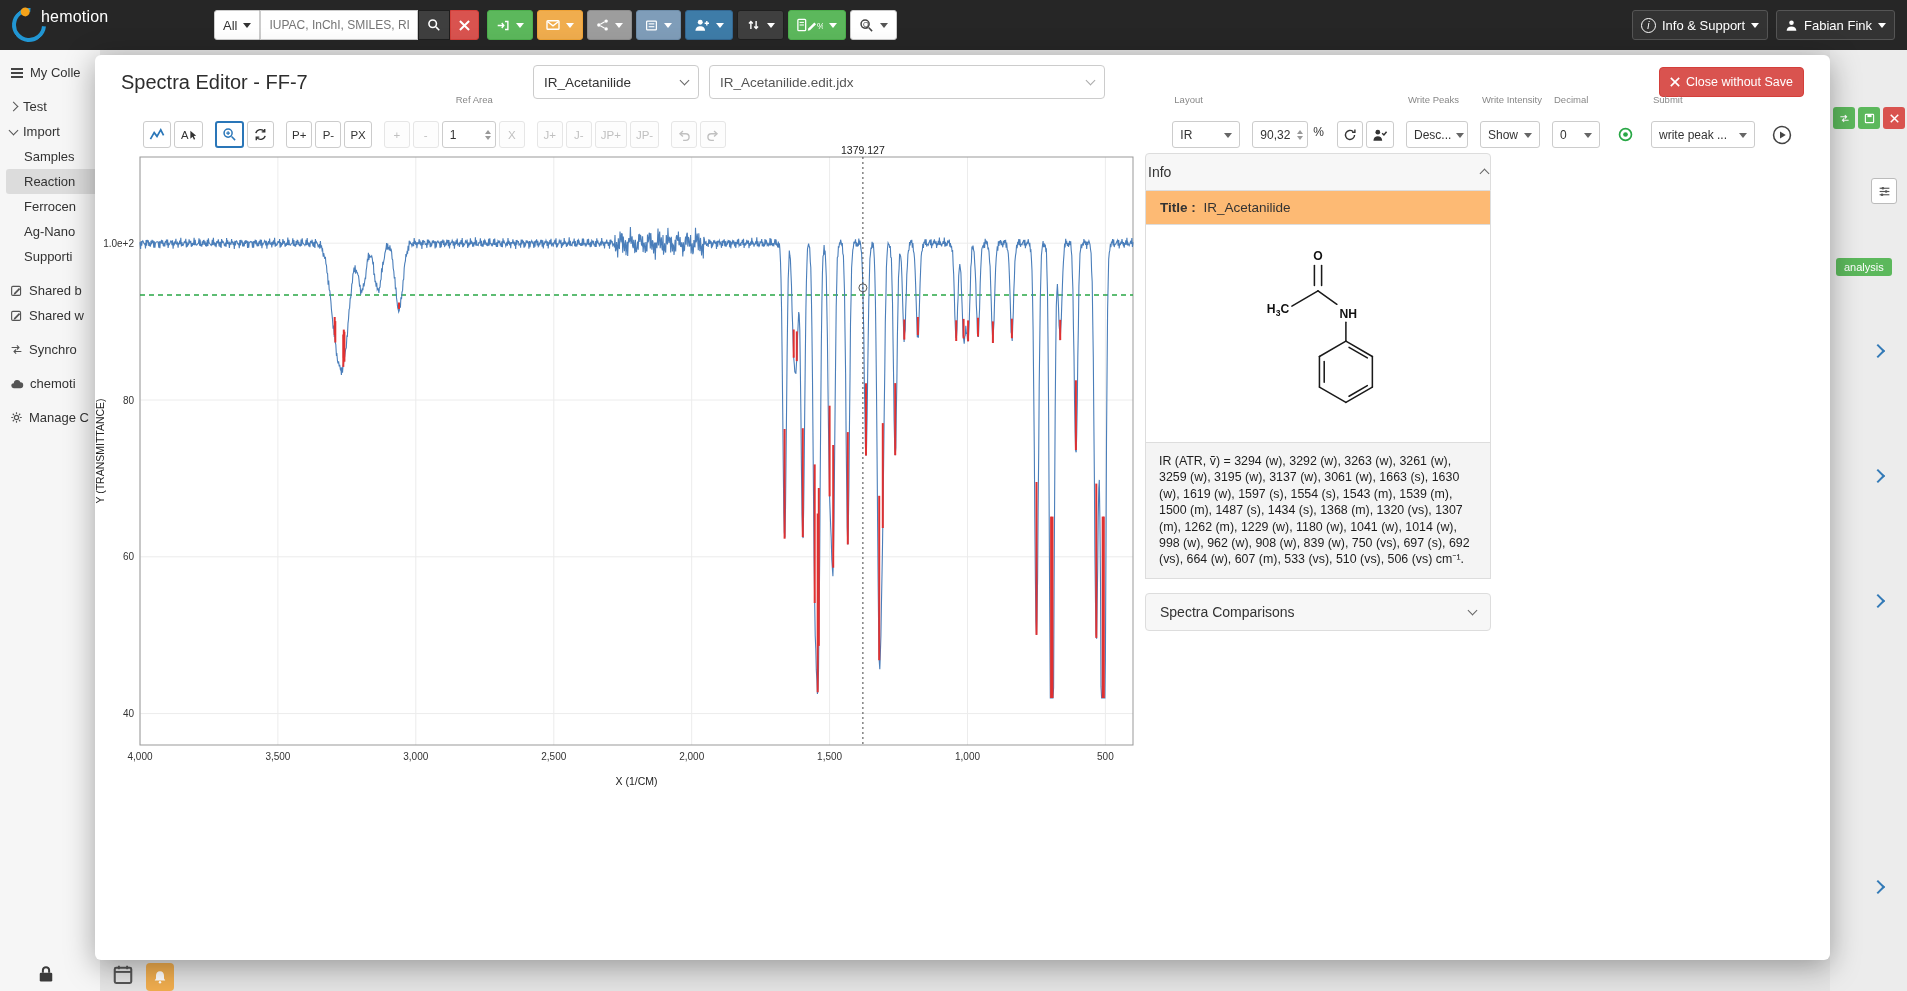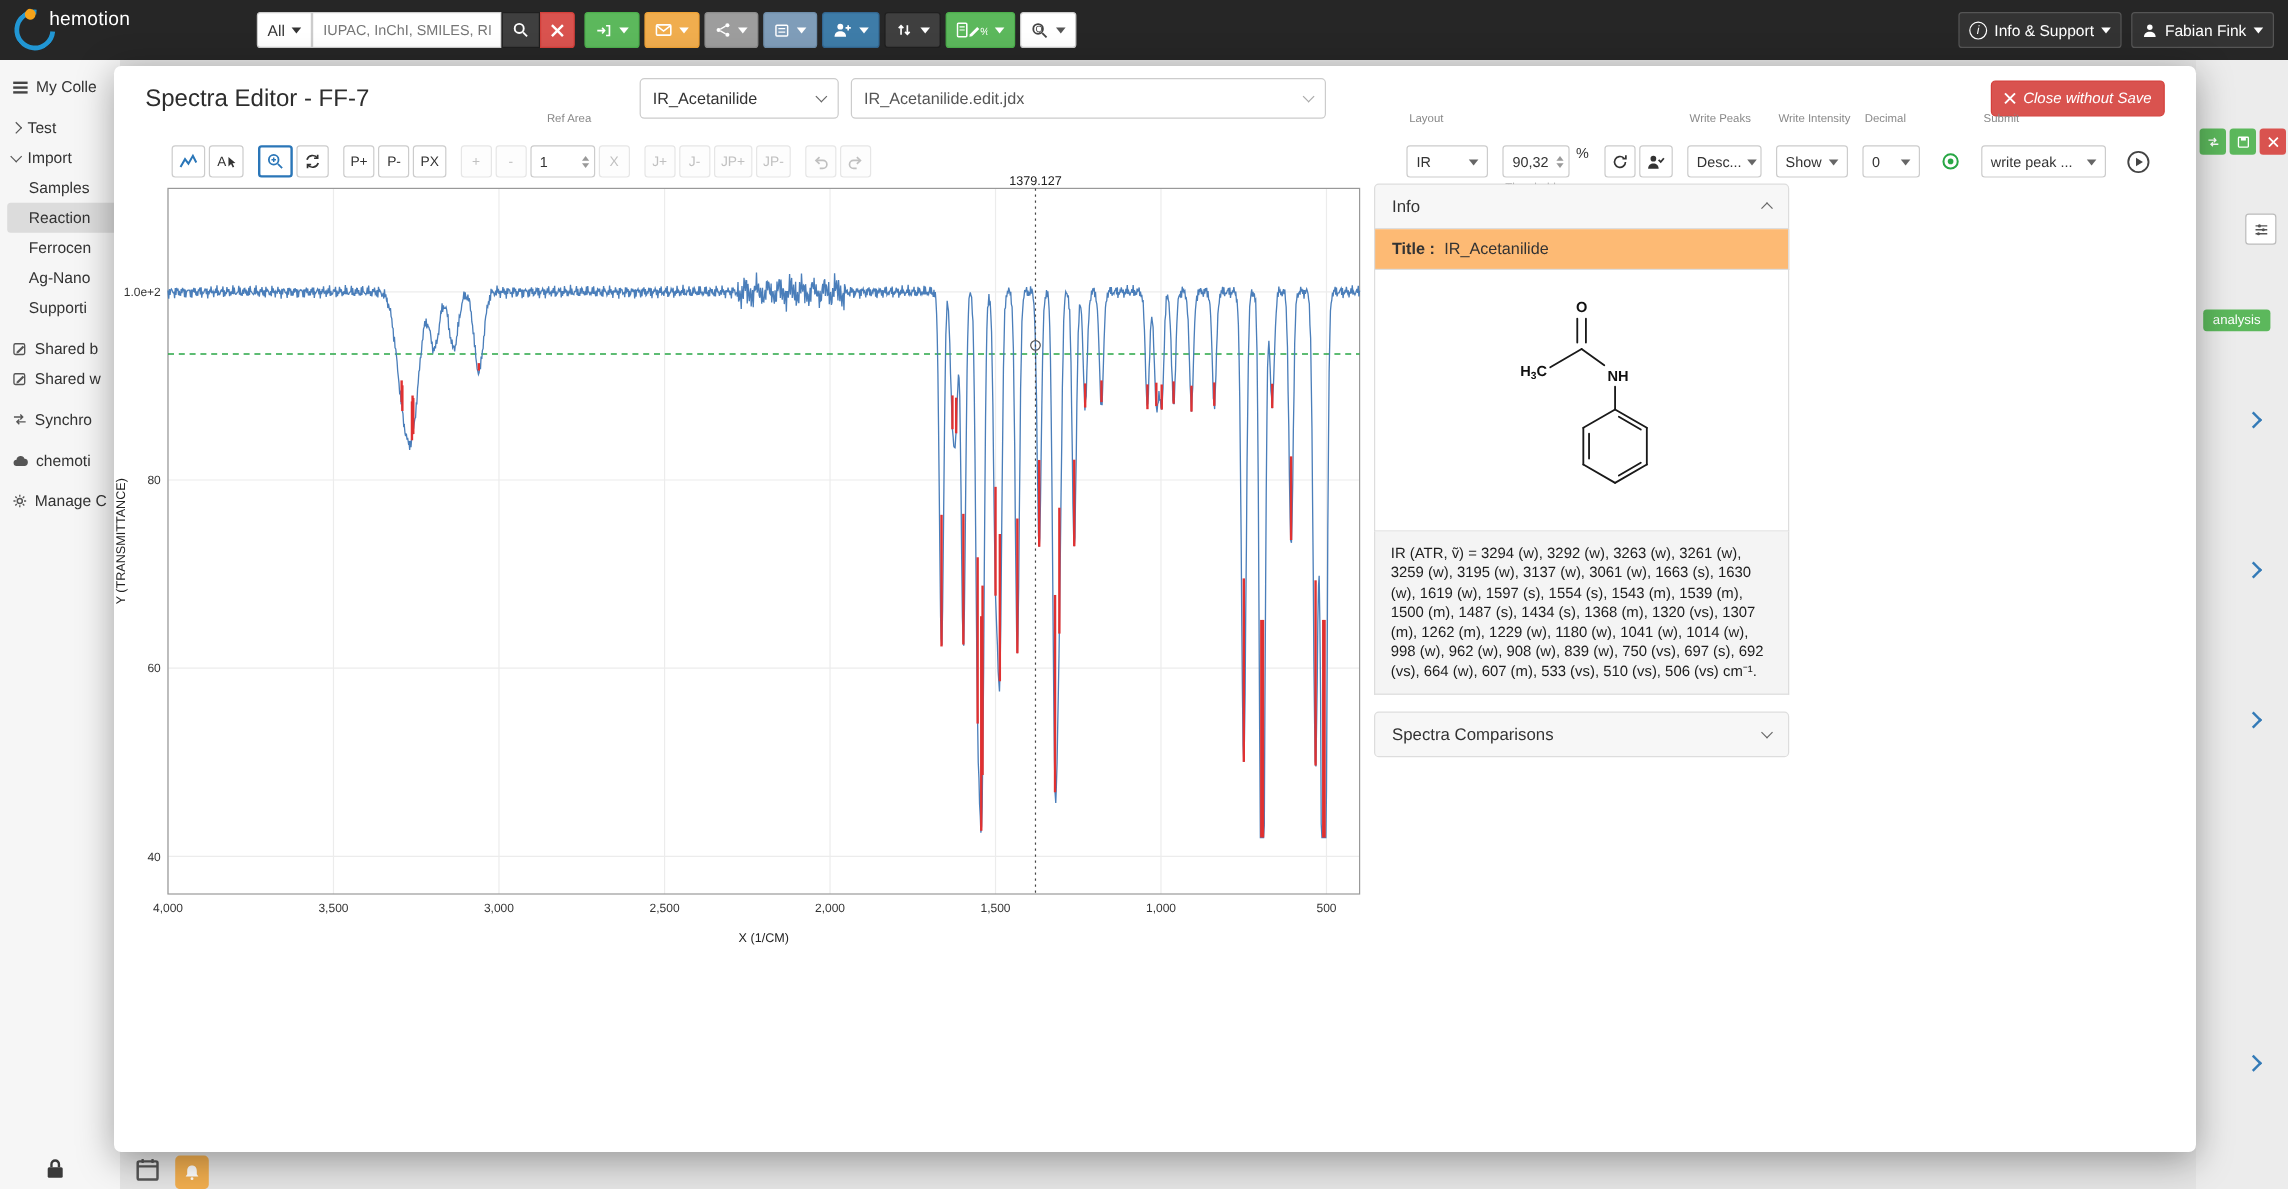--- a/index.html
+++ b/index.html
@@ -76,27 +76,27 @@
   
   .modal { position:absolute; left:95px; top:55px; width:1735px; height:905px; background:#fff;
     border-radius:6px; box-shadow:0 6px 30px rgba(0,0,0,.35); z-index:10; }
   .modal-header { display:flex; align-items:center; padding:10px 26px 0 26px; }
   .modal-title { width:412px; font-size:20px; color:#2d2d2d; }
   .fake-select { border:1px solid #ccc; border-radius:4px; height:34px; display:flex; align-items:center;
     justify-content:space-between; padding:0 10px; font-size:13.5px; color:#333; background:#fff; cursor:pointer; }
   .fs-1 { width:166px; }
   .fs-2 { width:396px; margin-left:10px; color:#555; }
   .btn-close-save { margin-left:auto; background:#d9534f; border:1px solid #d43f3a; color:#fff;
-    font-size:12.5px; height:30px; border-radius:4px; display:flex; align-items:center; padding:0 10px; cursor:pointer;font-style:italic; }
+    font-size:12.5px; height:30px; border-radius:4px; display:flex; align-items:center; padding:0 10px; cursor:pointer; }
   .x-icon { display:inline-flex; margin-right:6px; }
 
   
   .sv-toolbar { position:absolute; top:53px; left:48px; right:30px; height:40px;
     display:flex; align-items:flex-end; }
-  .tb-group { display:flex; margin-right:9px; position:relative; align-items:flex-start; }
+  .tb-group { display:flex; margin-right:9px; position:relative; align-items:center; }
   .tb-btn { height:27px; min-width:26px; padding:0 5px; border:1px solid #ccc; background:#fff;
     border-radius:3px; font-size:11.5px; color:#333; display:inline-flex; align-items:center;
     justify-content:center; margin-right:3px; cursor:pointer; }
   .tb-btn.disabled { color:#c0c0c0; border-color:#e6e6e6; background:#fdfdfd; cursor:default; }
   .tb-btn.active-outline { border:2px solid #2a76b8; }
   .tb-btn.icon-only { border:none; background:transparent; }
   .tb-label { position:absolute; top:-14px; left:2px; font-size:9.5px; color:#888; white-space:nowrap; }
   .tb-label-below { position:absolute; bottom:-14px; left:2px; font-size:9.5px; color:#888; white-space:nowrap; }
   .tb-select { height:27px; border:1px solid #ccc; border-radius:3px; background:#fff; font-size:12px;
     color:#333; display:inline-flex; align-items:center; justify-content:space-between; padding:0 7px;
@@ -115,21 +115,21 @@
   .chart-wrap { position:absolute; top:88px; left:0; width:1045px; height:660px; }
   .chart-wrap svg { display:block; }
   .grid { stroke:#ececec; stroke-width:1; }
   .tick { font:10px "Liberation Sans",sans-serif; fill:#333; }
   .axis-title { font:10.5px "Liberation Sans",sans-serif; fill:#222; }
   .cursor-label { font:10.5px "Liberation Sans",sans-serif; fill:#222; }
 
   
   .info-panel { position:absolute; left:1050px; top:98px; width:346px; }
   .panel-header { border:1px solid #ddd; background:#f7f7f7; border-radius:4px 4px 0 0;
-    padding:10px 14px; font-size:14px; color:#333; display:flex; align-items:center;
+    padding:10px 2px; font-size:14px; color:#333; display:flex; align-items:center;
     justify-content:space-between; cursor:pointer; }
   .info-title-row { border:1px solid #ddd; border-top:none; padding:9px 14px; font-size:13.5px; background:#fdba74; }
   .info-title-row b { margin-right:4px; }
   .structure-box { border:1px solid #ddd; border-top:none; height:218px; display:flex;
     align-items:center; justify-content:center; background:#fff; }
   .peaks-box { border:1px solid #ddd; border-top:none; background:#f4f4f4; padding:10px 13px;
     font-size:12.4px; line-height:1.32; color:#1d1d1d; }
   .comparisons-header { margin-top:14px; border:1px solid #ddd; background:#f7f7f7; border-radius:4px;
     padding:10px 14px; font-size:14px; color:#333; display:flex; align-items:center;
     justify-content:space-between; cursor:pointer; }

